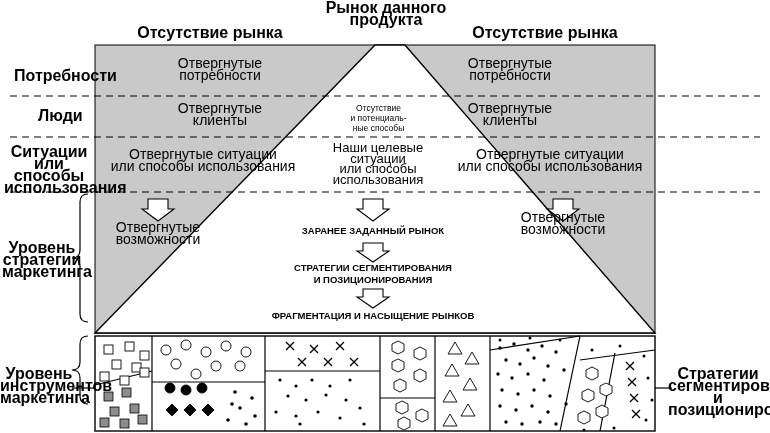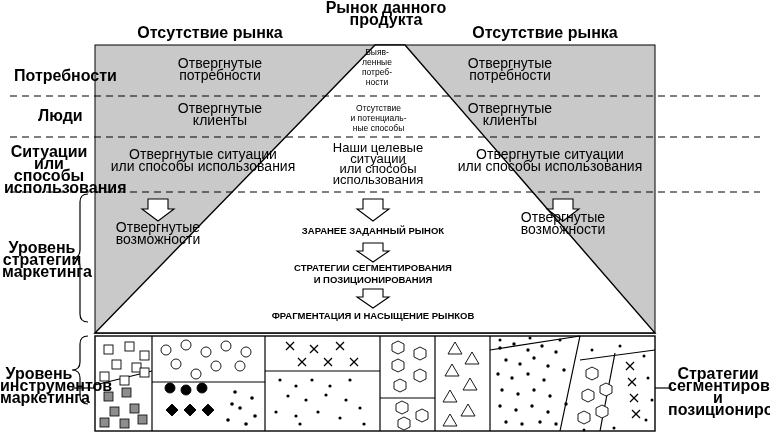--- a/index.html
+++ b/index.html
@@ -276,26 +276,20 @@
   </div>
 
   <div class="abs ctr sub" style="left:140px;top:57px;width:160px;">
     <div>Отвергнутые</div>
     <div>потребности</div>
   </div>
   <div class="abs ctr sub" style="left:420px;top:57px;width:180px;">
     <div>Отвергнутые</div>
     <div>потребности</div>
   </div>
-  <div class="abs ctr tiny" style="left:345px;top:47px;width:64px;">
-    <div>Выяв-</div>
-    <div>ленные</div>
-    <div>потреб-</div>
-    <div>ности</div>
-  </div>
 
   <div class="abs ctr sub" style="left:140px;top:102px;width:160px;">
     <div>Отвергнутые</div>
     <div>клиенты</div>
   </div>
   <div class="abs ctr sub" style="left:420px;top:102px;width:180px;">
     <div>Отвергнутые</div>
     <div>клиенты</div>
   </div>
   <div class="abs ctr tiny" style="left:326px;top:103px;width:105px;">

